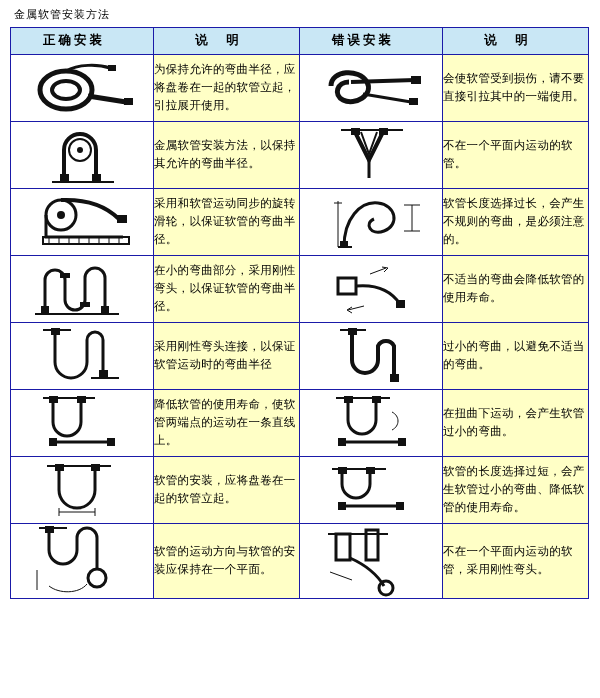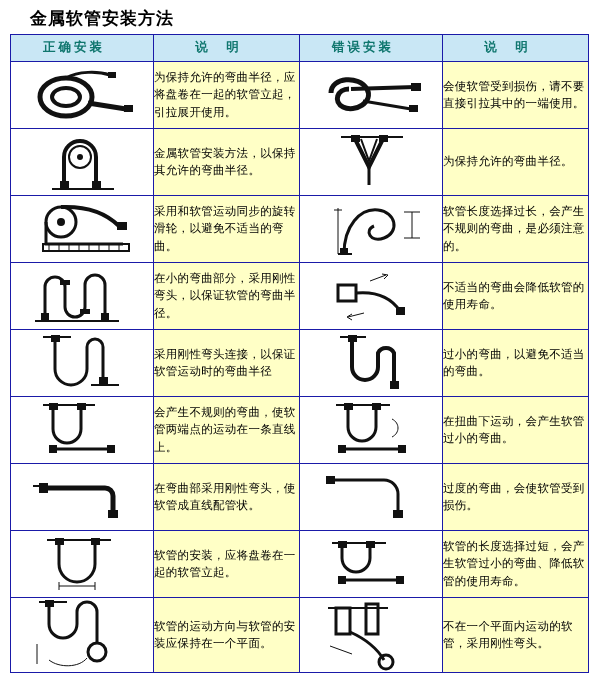--- a/index.html
+++ b/index.html
@@ -15,43 +15,43 @@
     overflow: hidden;
   }
   .page {
     position: relative;
     width: 600px;
     height: 698px;
     box-sizing: border-box;
     padding: 6px 10px 4px 10px;
   }
   .page-title {
-    font-size: 17px;
-    font-weight: bold;
+    font-size: 11px;
+    font-weight: normal;
     letter-spacing: 1px;
-    margin: 2px 0 6px 20px;
+    margin: 2px 0 6px 4px;
     line-height: 1.2;
   }
   table.hose-table {
     border-collapse: collapse;
     width: 578px;
     table-layout: fixed;
     border: 1px solid #1a1aa8;
   }
   table.hose-table col.c-img { width: 143px; }
   table.hose-table col.c-txt { width: 146px; }
   table.hose-table th {
     background: #c9e7f5;
     border: 1px solid #1a1aa8;
     font-size: 12.5px;
     font-weight: bold;
     letter-spacing: 3px;
     padding: 4px 16px 5px 0;
     text-align: center;
-    color: #0f766e;
+    color: #000000;
   }
   table.hose-table td {
     border: 1px solid #1a1aa8;
     vertical-align: middle;
     padding: 0;
   }
   td.img-cell {
     background: #ffffff;
     text-align: center;
     height: 66px;
@@ -141,21 +141,21 @@
             <svg width="120" height="58" viewBox="0 0 120 58">
               <path d="M44 6 L58 34 L72 6" fill="none" stroke="#111" stroke-width="4"></path>
               <path d="M50 6 L58 28 L66 6" fill="none" stroke="#111" stroke-width="2"></path>
               <line x1="58" y1="34" x2="58" y2="52" stroke="#111" stroke-width="3"></line>
               <rect x="40" y="2" width="9" height="7" fill="#111"></rect>
               <rect x="68" y="2" width="9" height="7" fill="#111"></rect>
               <line x1="30" y1="4" x2="92" y2="4" stroke="#111" stroke-width="2"></line>
             </svg>
           </span>
         </td>
-        <td class="txt-cell">为保持允许的弯曲半径。</td>
+        <td class="txt-cell">不在一个平面内运动的软管。</td>
       </tr>
 
       <tr>
         <td class="img-cell">
           <span class="fig">
             <svg width="126" height="58" viewBox="0 0 126 58">
               <circle cx="42" cy="22" r="15" fill="none" stroke="#111" stroke-width="3"></circle>
               <circle cx="42" cy="22" r="4" fill="#111"></circle>
               <path d="M42 7 C 66 6, 86 12, 100 26" fill="none" stroke="#111" stroke-width="4"></path>
               <rect x="98" y="22" width="10" height="8" fill="#111"></rect>
@@ -165,21 +165,21 @@
               <line x1="40" y1="44" x2="40" y2="51" stroke="#111" stroke-width="1"></line>
               <line x1="50" y1="44" x2="50" y2="51" stroke="#111" stroke-width="1"></line>
               <line x1="60" y1="44" x2="60" y2="51" stroke="#111" stroke-width="1"></line>
               <line x1="70" y1="44" x2="70" y2="51" stroke="#111" stroke-width="1"></line>
               <line x1="80" y1="44" x2="80" y2="51" stroke="#111" stroke-width="1"></line>
               <line x1="90" y1="44" x2="90" y2="51" stroke="#111" stroke-width="1"></line>
               <line x1="100" y1="44" x2="100" y2="51" stroke="#111" stroke-width="1"></line>
             </svg>
           </span>
         </td>
-        <td class="txt-cell">采用和软管运动同步的旋转滑轮，以避免不适当的弯曲。</td>
+        <td class="txt-cell">采用和软管运动同步的旋转滑轮，以保证软管的弯曲半径。</td>
         <td class="img-cell">
           <span class="fig">
             <svg width="126" height="58" viewBox="0 0 126 58">
               <path d="M36 54 C 36 26, 52 8, 70 10 C 88 12, 92 32, 76 38 C 62 43, 56 30, 66 26" fill="none" stroke="#111" stroke-width="3"></path>
               <line x1="30" y1="54" x2="44" y2="54" stroke="#111" stroke-width="2"></line>
               <rect x="32" y="48" width="8" height="7" fill="#111"></rect>
               <line x1="30" y1="8" x2="30" y2="54" stroke="#111" stroke-width="1"></line>
               <line x1="26" y1="10" x2="34" y2="10" stroke="#111" stroke-width="1"></line>
               <line x1="96" y1="12" x2="112" y2="12" stroke="#111" stroke-width="1"></line>
               <line x1="96" y1="38" x2="112" y2="38" stroke="#111" stroke-width="1"></line>
@@ -255,61 +255,38 @@
               <path d="M34 6 L34 28 A14 14 0 0 0 62 28 L62 6" fill="none" stroke="#111" stroke-width="3"></path>
               <rect x="30" y="2" width="9" height="7" fill="#111"></rect>
               <rect x="58" y="2" width="9" height="7" fill="#111"></rect>
               <line x1="24" y1="4" x2="76" y2="4" stroke="#111" stroke-width="2"></line>
               <line x1="34" y1="48" x2="92" y2="48" stroke="#111" stroke-width="3"></line>
               <rect x="30" y="44" width="8" height="8" fill="#111"></rect>
               <rect x="88" y="44" width="8" height="8" fill="#111"></rect>
             </svg>
           </span>
         </td>
-        <td class="txt-cell">会产生不规则的弯曲，使软管两端点的运动在一条直线上。</td>
+        <td class="txt-cell">降低软管的使用寿命，使软管两端点的运动在一条直线上。</td>
         <td class="img-cell">
           <span class="fig">
             <svg width="126" height="58" viewBox="0 0 126 58">
               <path d="M40 6 L40 26 A14 14 0 0 0 68 26 L68 6" fill="none" stroke="#111" stroke-width="3"></path>
               <rect x="36" y="2" width="9" height="7" fill="#111"></rect>
               <rect x="64" y="2" width="9" height="7" fill="#111"></rect>
               <line x1="28" y1="4" x2="82" y2="4" stroke="#111" stroke-width="2"></line>
               <line x1="34" y1="48" x2="94" y2="48" stroke="#111" stroke-width="3"></line>
               <rect x="30" y="44" width="8" height="8" fill="#111"></rect>
               <rect x="90" y="44" width="8" height="8" fill="#111"></rect>
               <path d="M84 18 C 92 22, 92 32, 84 36" fill="none" stroke="#111" stroke-width="1"></path>
             </svg>
           </span>
         </td>
         <td class="txt-cell">在扭曲下运动，会产生软管过小的弯曲。</td>
       </tr>
 
-      <tr>
-        <td class="img-cell">
-          <span class="fig">
-            <svg width="126" height="50" viewBox="0 0 126 50">
-              <path d="M24 16 L86 16 A8 8 0 0 1 94 24 L94 40" fill="none" stroke="#111" stroke-width="5"></path>
-              <rect x="20" y="11" width="9" height="10" fill="#111"></rect>
-              <rect x="89" y="38" width="10" height="8" fill="#111"></rect>
-              <line x1="14" y1="14" x2="24" y2="14" stroke="#111" stroke-width="2"></line>
-            </svg>
-          </span>
-        </td>
-        <td class="txt-cell">在弯曲部采用刚性弯头，使软管成直线配管状。</td>
-        <td class="img-cell">
-          <span class="fig">
-            <svg width="126" height="50" viewBox="0 0 126 50">
-              <path d="M22 8 L76 8 A14 14 0 0 1 90 22 L90 40" fill="none" stroke="#111" stroke-width="3"></path>
-              <rect x="18" y="4" width="9" height="8" fill="#111"></rect>
-              <rect x="85" y="38" width="10" height="8" fill="#111"></rect>
-            </svg>
-          </span>
-        </td>
-        <td class="txt-cell">过度的弯曲，会使软管受到损伤。</td>
-      </tr>
 
       <tr>
         <td class="img-cell">
           <span class="fig">
             <svg width="126" height="56" viewBox="0 0 126 56">
               <path d="M40 6 L40 28 A18 18 0 0 0 76 28 L76 6" fill="none" stroke="#111" stroke-width="3"></path>
               <rect x="36" y="2" width="9" height="7" fill="#111"></rect>
               <rect x="72" y="2" width="9" height="7" fill="#111"></rect>
               <line x1="28" y1="4" x2="92" y2="4" stroke="#111" stroke-width="2"></line>
               <line x1="40" y1="50" x2="76" y2="50" stroke="#111" stroke-width="1"></line>

